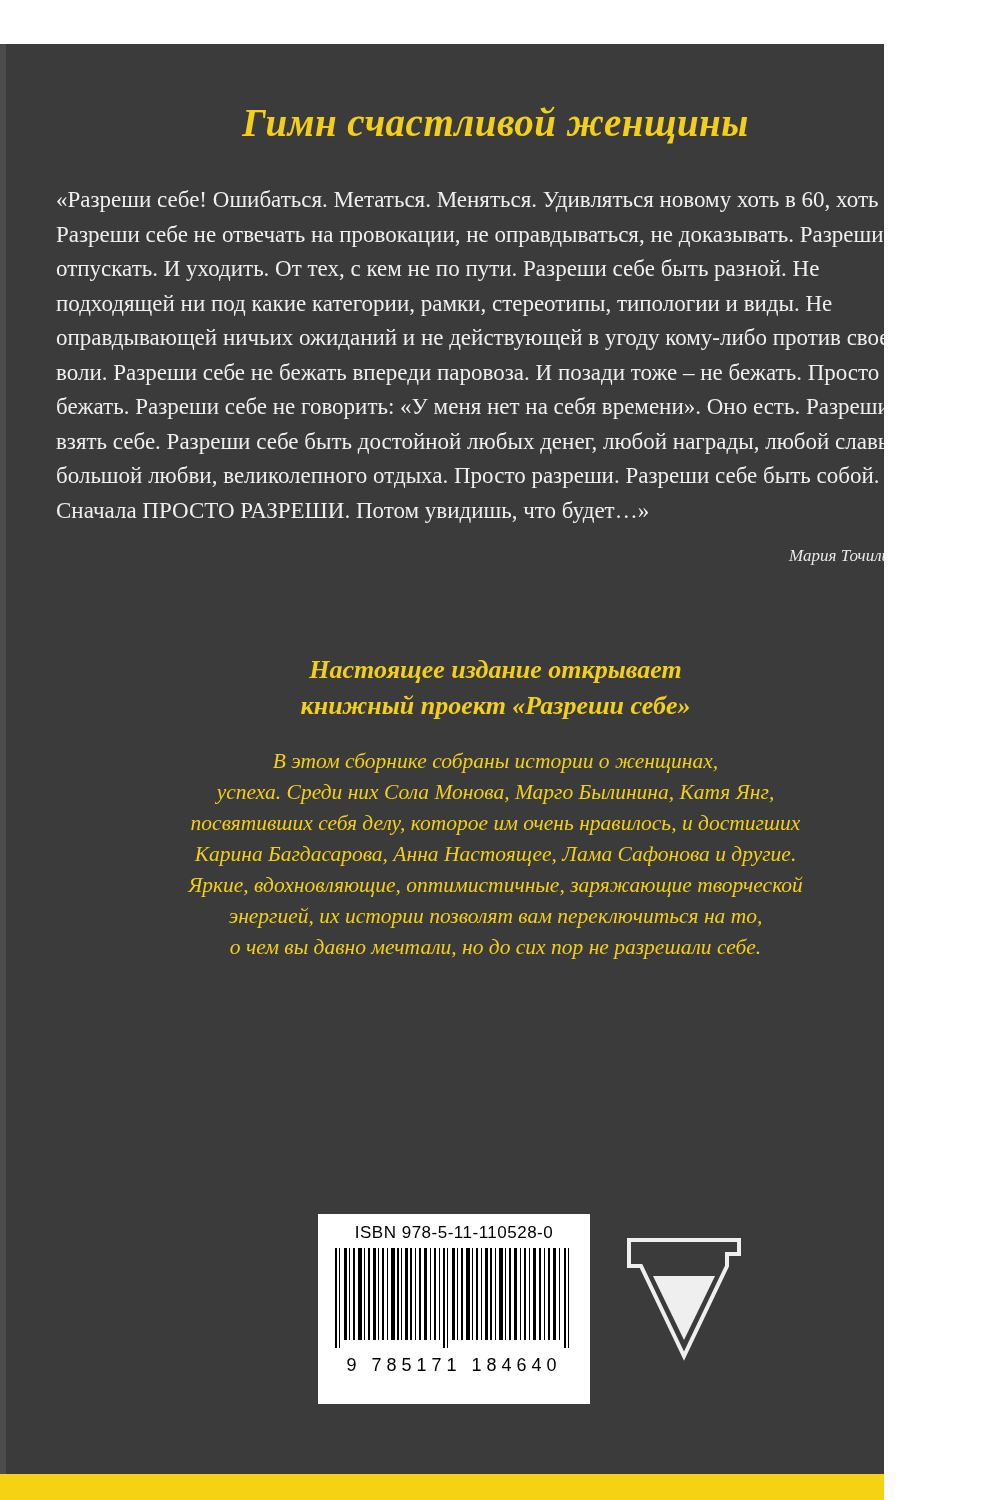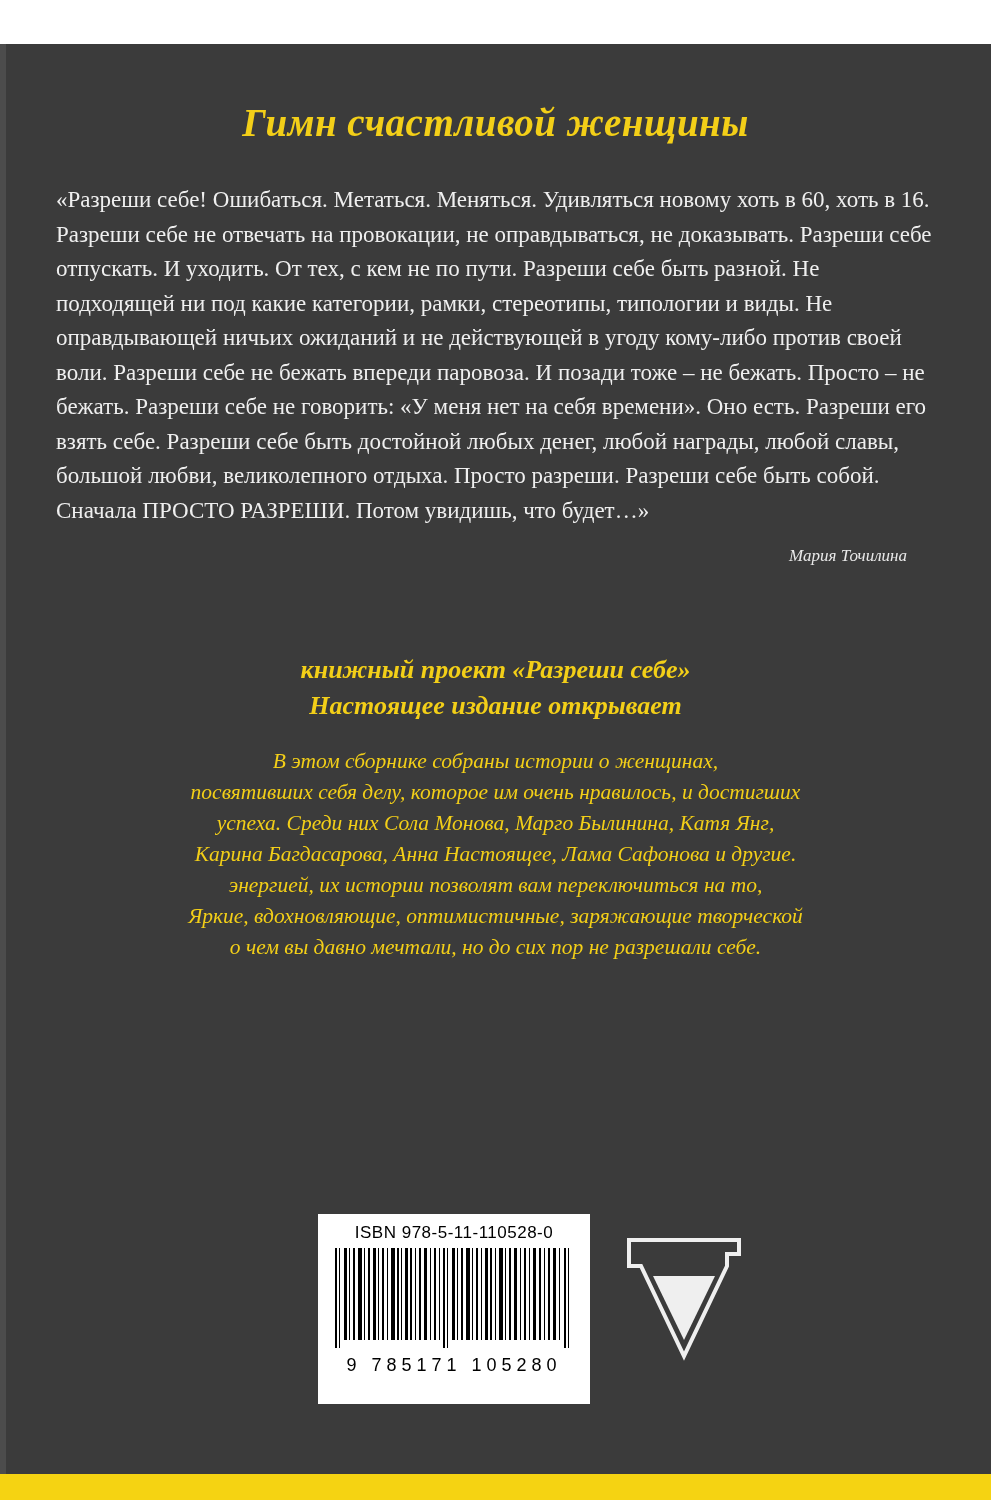--- a/index.html
+++ b/index.html
@@ -8,21 +8,21 @@
     background: #ffffff;
   }
   body {
     width: 991px;
     height: 1500px;
     font-family: "Liberation Serif", serif;
     overflow: hidden;
   }
   .cover {
     position: relative;
-    width: 991px;
+    width: 884px;
     height: 1500px;
     background: #3b3b3b;
     box-sizing: border-box;
     overflow: hidden;
   }
   .top-band {
     position: absolute;
     top: 0; left: 0;
     width: 991px;
     height: 44px;
@@ -160,31 +160,31 @@
 
     <div class="headline">Гимн счастливой женщины</div>
 
     <div class="quote-block">
       <p>«Разреши себе! Ошибаться. Метаться. Меняться. Удивляться новому хоть в 60, хоть в 16. Разреши себе не отвечать на провокации, не оправдываться, не доказывать. Разреши себе отпускать. И уходить. От тех, с кем не по пути. Разреши себе быть разной. Не подходящей ни под какие категории, рамки, стереотипы, типологии и виды. Не оправдывающей ничьих ожиданий и не действующей в угоду кому-либо против своей воли. Разреши себе не бежать впереди паровоза. И позади тоже – не бежать. Просто – не бежать. Разреши себе не говорить: «У меня нет на себя времени». Оно есть. Разреши его взять себе. Разреши себе быть достойной любых денег, любой награды, любой славы, большой любви, великолепного отдыха. Просто разреши. Разреши себе быть собой. Сначала ПРОСТО РАЗРЕШИ. Потом увидишь, что будет…»</p>
     </div>
 
     <div class="quote-author">Мария Точилина</div>
 
     <div class="promo-title">
+      <div>Настоящее издание открывает</div>
       <div>книжный проект «Разреши себе»</div>
-      <div>Настоящее издание открывает</div>
     </div>
 
     <div class="promo-text">
       <p>В этом сборнике собраны истории о женщинах,</p>
+      <p>успеха. Среди них Сола Монова, Марго Былинина, Катя Янг,</p>
       <p>посвятивших себя делу, которое им очень нравилось, и достигших</p>
-      <p>успеха. Среди них Сола Монова, Марго Былинина, Катя Янг,</p>
       <p>Карина Багдасарова, Анна Настоящее, Лама Сафонова и другие.</p>
+      <p>Яркие, вдохновляющие, оптимистичные, заряжающие творческой</p>
       <p>энергией, их истории позволят вам переключиться на то,</p>
-      <p>Яркие, вдохновляющие, оптимистичные, заряжающие творческой</p>
       <p>о чем вы давно мечтали, но до сих пор не разрешали себе.</p>
     </div>
 
   </div>
 
   <div class="bottom-row">
 
     <div class="isbn-box">
       <div class="isbn-text">ISBN  978-5-11-110528-0</div>
       <svg class="barcode" viewBox="0 0 246 105" preserveAspectRatio="none">
@@ -235,21 +235,21 @@
           <rect x="202" y="0" width="3" height="92"></rect>
           <rect x="208" y="0" width="2" height="92"></rect>
           <rect x="213" y="0" width="1" height="92"></rect>
           <rect x="217" y="0" width="2" height="92"></rect>
           <rect x="222" y="0" width="3" height="92"></rect>
           <rect x="228" y="0" width="1" height="92"></rect>
           <rect x="233" y="0" width="2" height="100"></rect>
           <rect x="237" y="0" width="1" height="100"></rect>
         </g>
       </svg>
-      <div class="barcode-digits">9 785171 105280</div>
+      <div class="barcode-digits">9 785171 184640</div>
     </div>
 
     <svg class="publisher-logo" viewBox="0 0 118 132">
       <polygon points="4,4 114,4 114,18 102,18 102,30 59,120 16,30 4,30" fill="none" stroke="#efefef" stroke-width="4"></polygon>
       <polygon points="28,40 90,40 59,104" fill="#efefef"></polygon>
     </svg>
 
   </div>
 
   <div class="bottom-band"></div>

